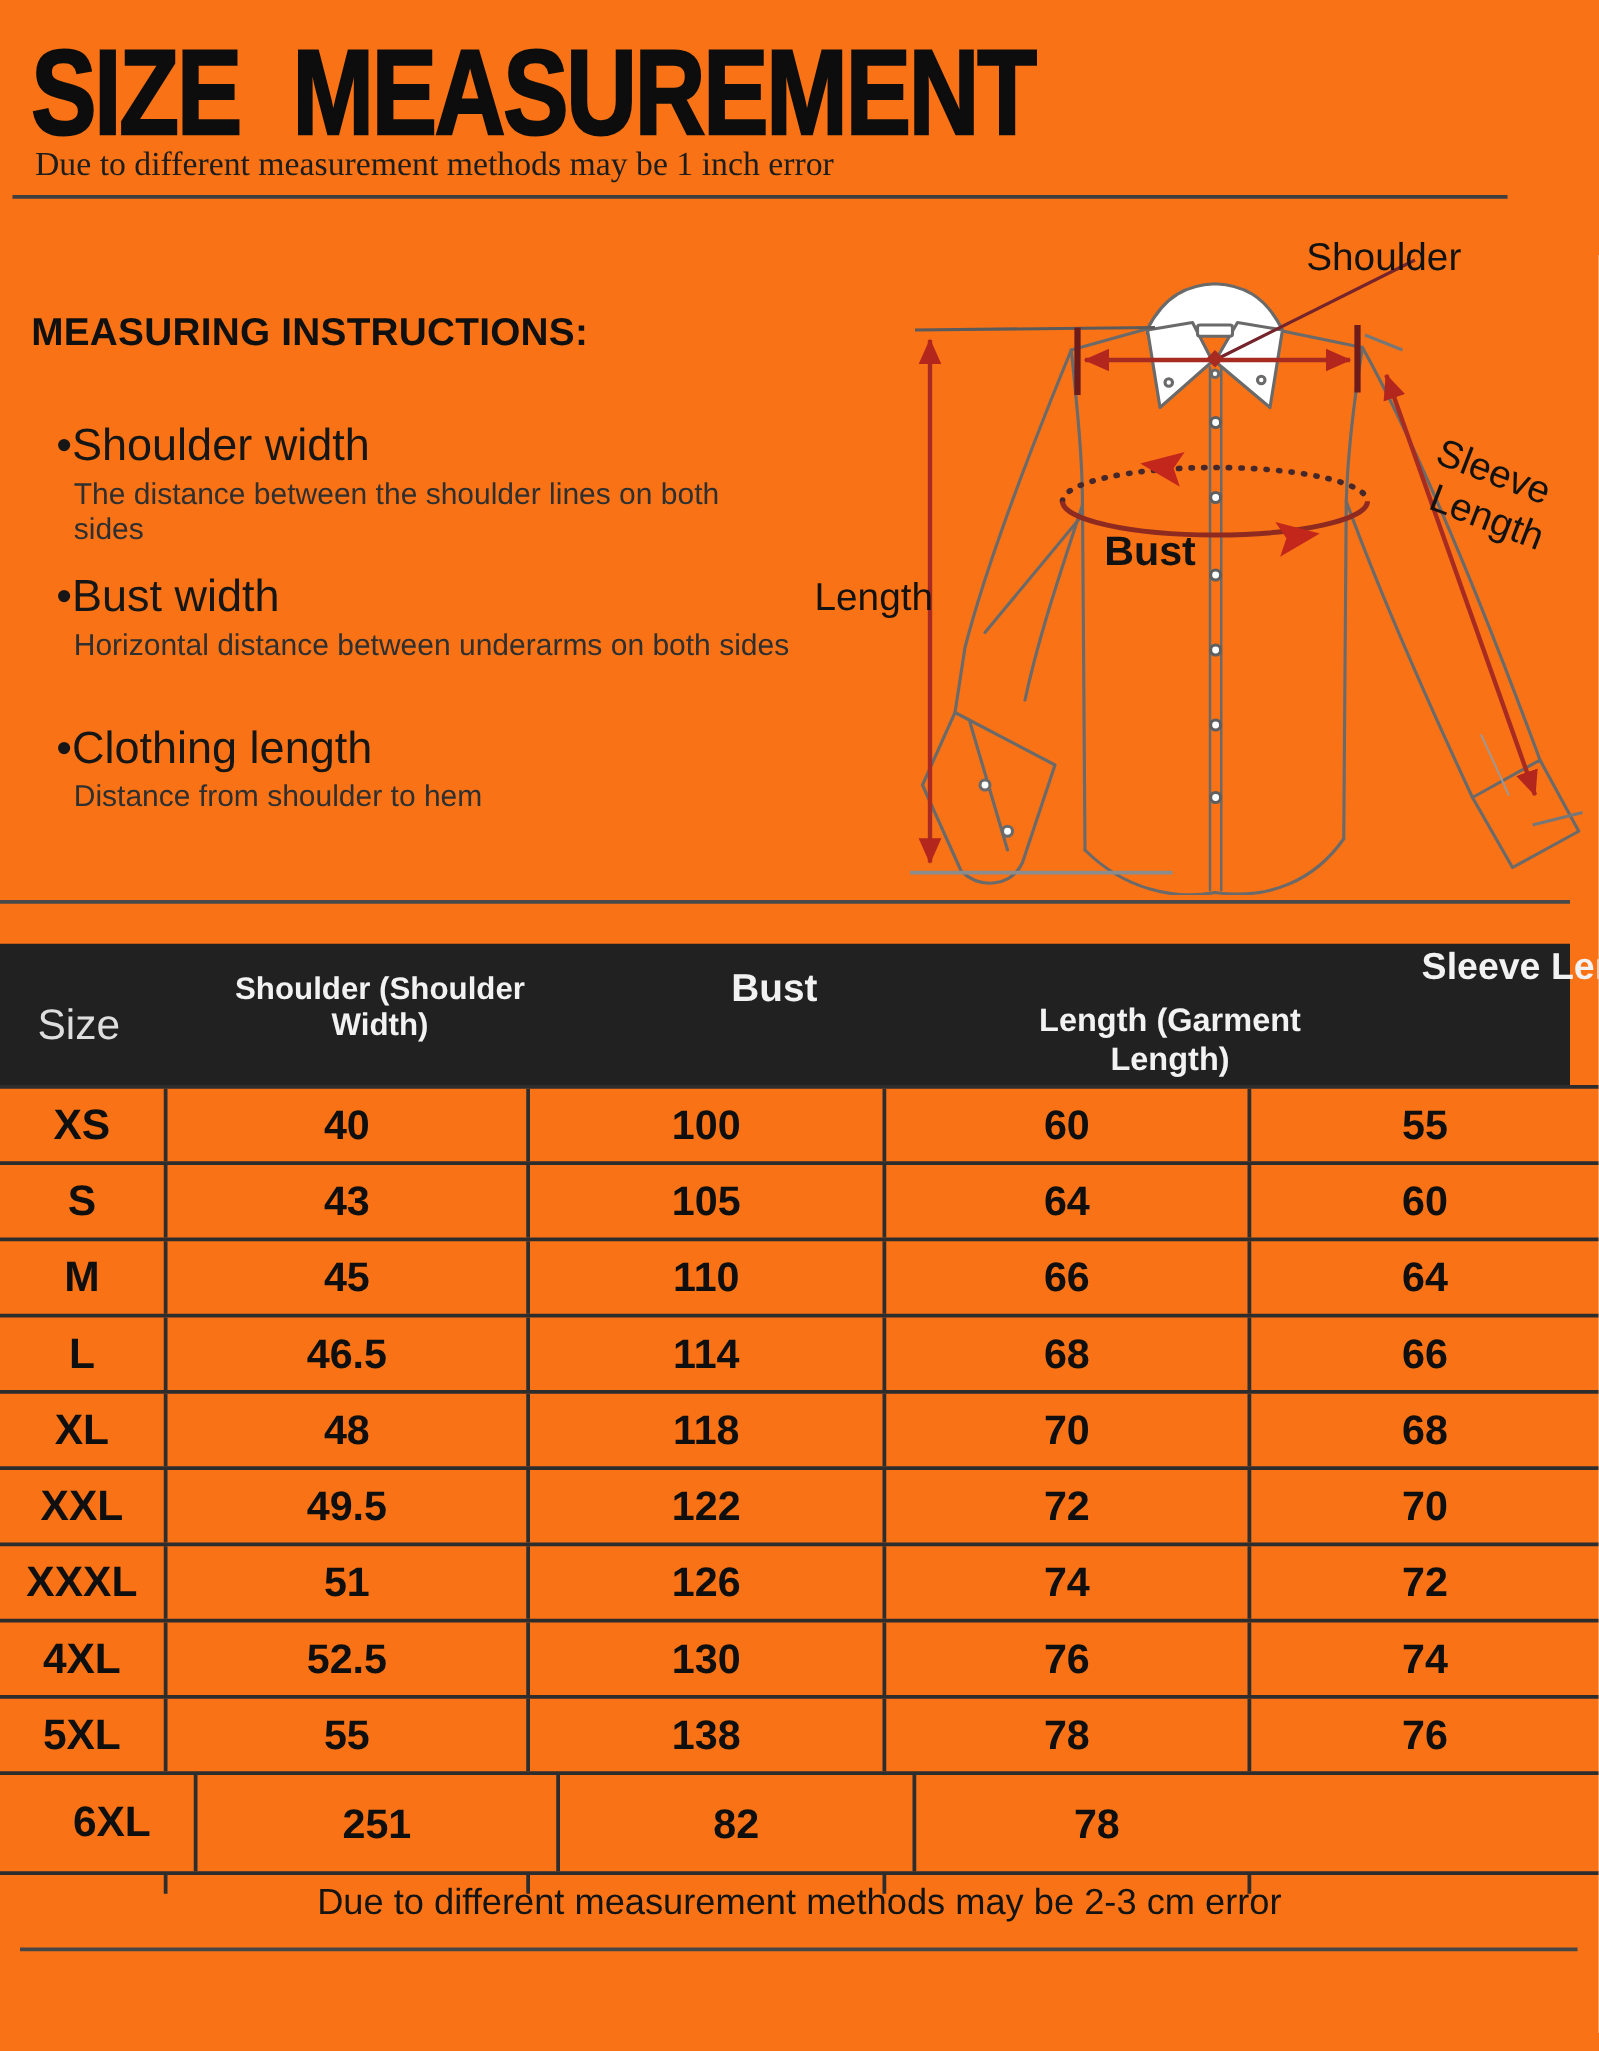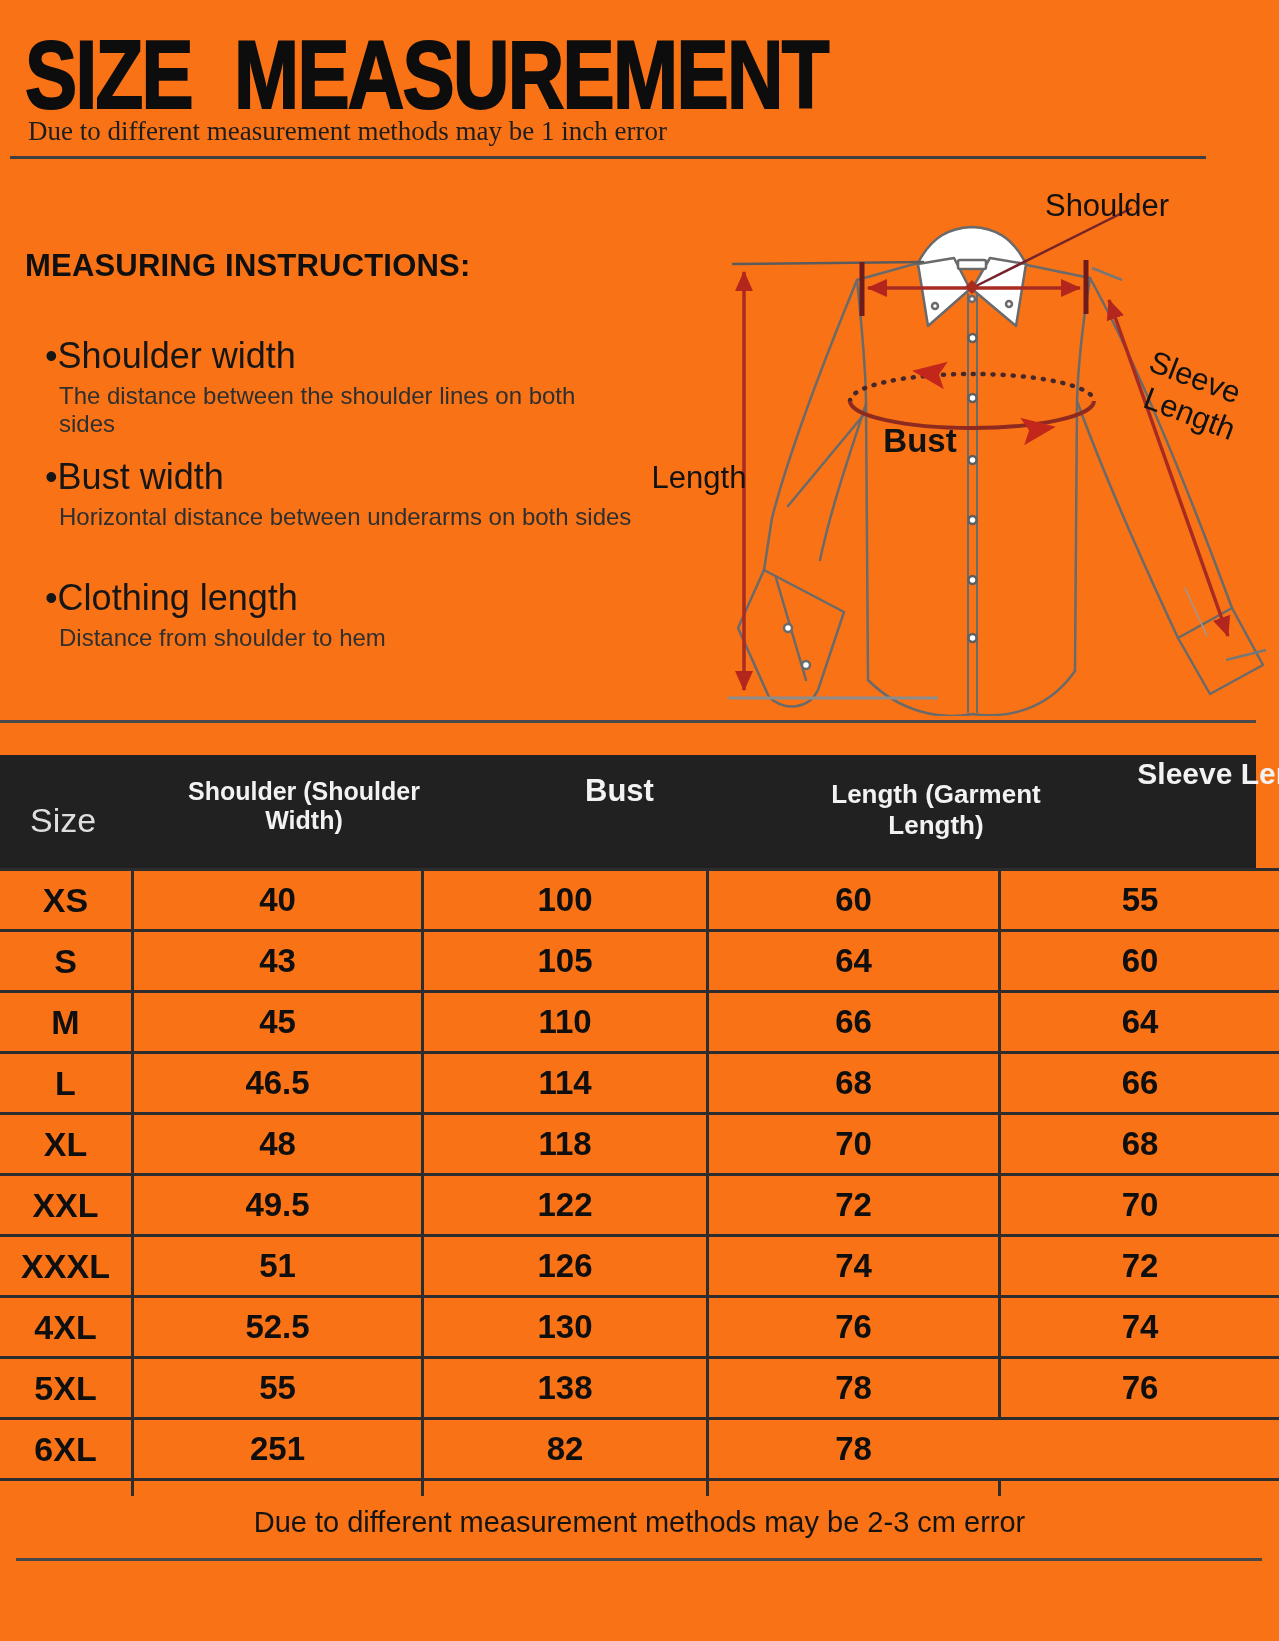--- a/index.html
+++ b/index.html
@@ -36,24 +36,24 @@
   .diagram svg{display:block;width:659px;height:548px;}
   .svg-label{font-family:"Liberation Sans",sans-serif;font-size:31px;font-weight:500;fill:#121212;}
   .svg-label-bust{font-size:33px;font-weight:600;}
   
   .size-table{position:absolute;left:0;top:755px;width:1279px;}
   .thead{display:grid;grid-template-columns:131px 290px 285px 292px 258px;width:1256px;height:113px;background:#212121;gap:28px;}
   .hc{color:#f2f2f2;font-weight:600;text-align:center;}
   .hc-size{text-align:left;padding:46px 0 0 30px;font-size:34px;font-weight:400;color:#dedede;}
   .hc-shoulder{padding-top:22px;font-size:25px;}
   .hc-bust{padding-top:18px;font-size:31px;font-weight:700;}
-  .hc-length{padding-top:24px;font-size:26px;}
+  .hc-length{padding-top:24px;font-size:26px;margin-top:22px;}
   .hc-sleeve{padding-top:2px;font-size:30px;font-weight:700;}
   .trow{display:grid;grid-template-columns:131px 290px 285px 292px 281px;height:61px;border-top:3px solid #2d2d2d;}
-  .trow-last{border-bottom:3px solid #2d2d2d;height:64px;}
+  .trow-last{border-bottom:3px solid #2d2d2d;height:83px;padding-left:24px;}
   .td{display:flex;align-items:center;justify-content:center;font-size:33px;font-weight:600;color:#0f0f0f;}
   .td:nth-child(n+2){border-left:3px solid #2d2d2d;}
   .td-size{font-size:34px;font-weight:700;}
   .stub{display:grid;grid-template-columns:131px 290px 285px 292px 281px;height:15px;}
   .stub div:nth-child(n+2){border-left:3px solid #2d2d2d;}
   
   .footer-note{position:absolute;left:0;top:1506px;width:1279px;text-align:center;
     font-size:29px;font-weight:500;color:#141414;}
 </style>
 </head>

